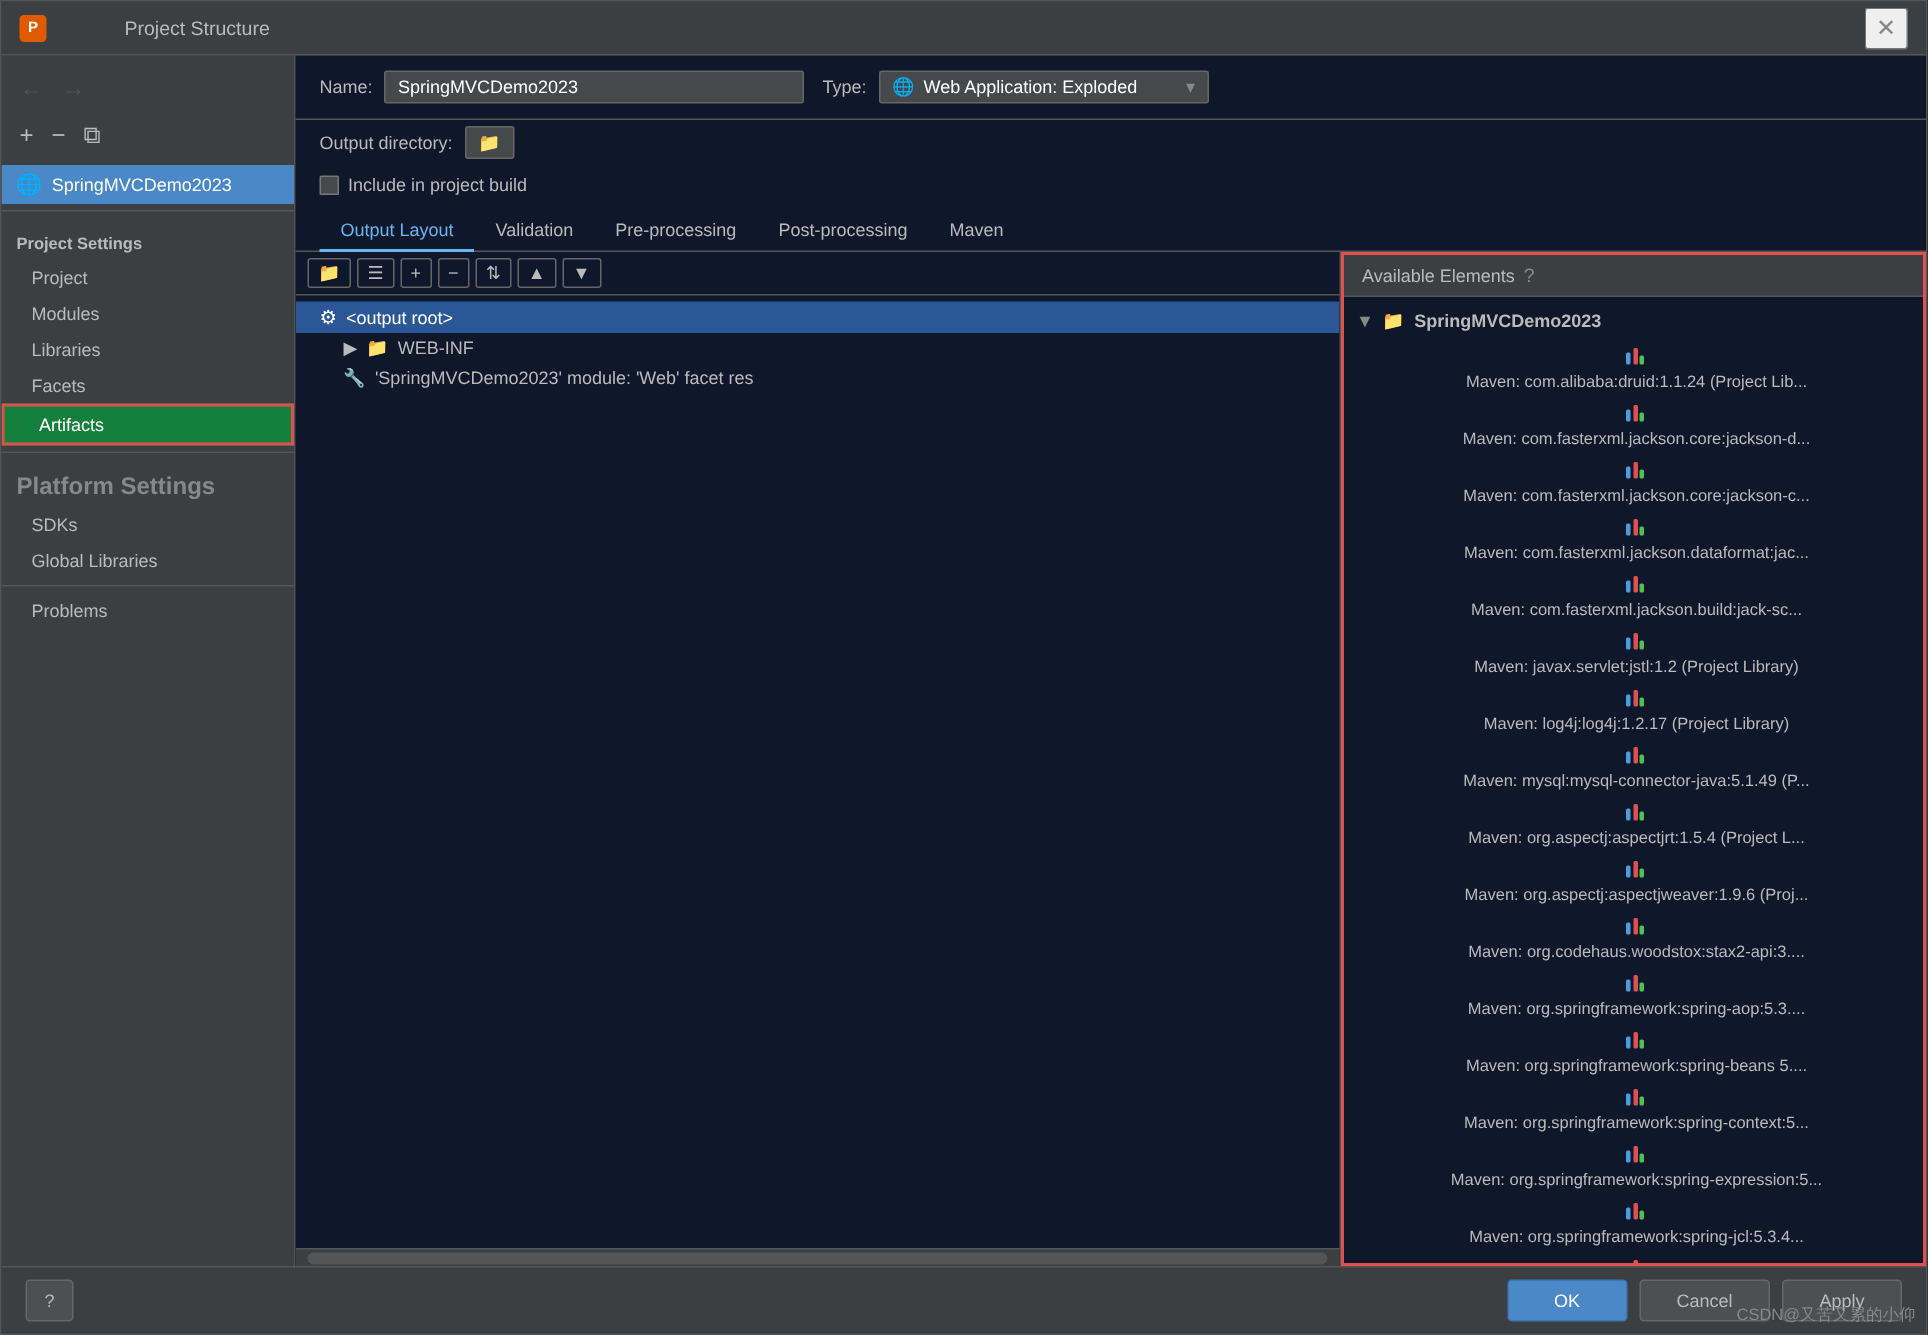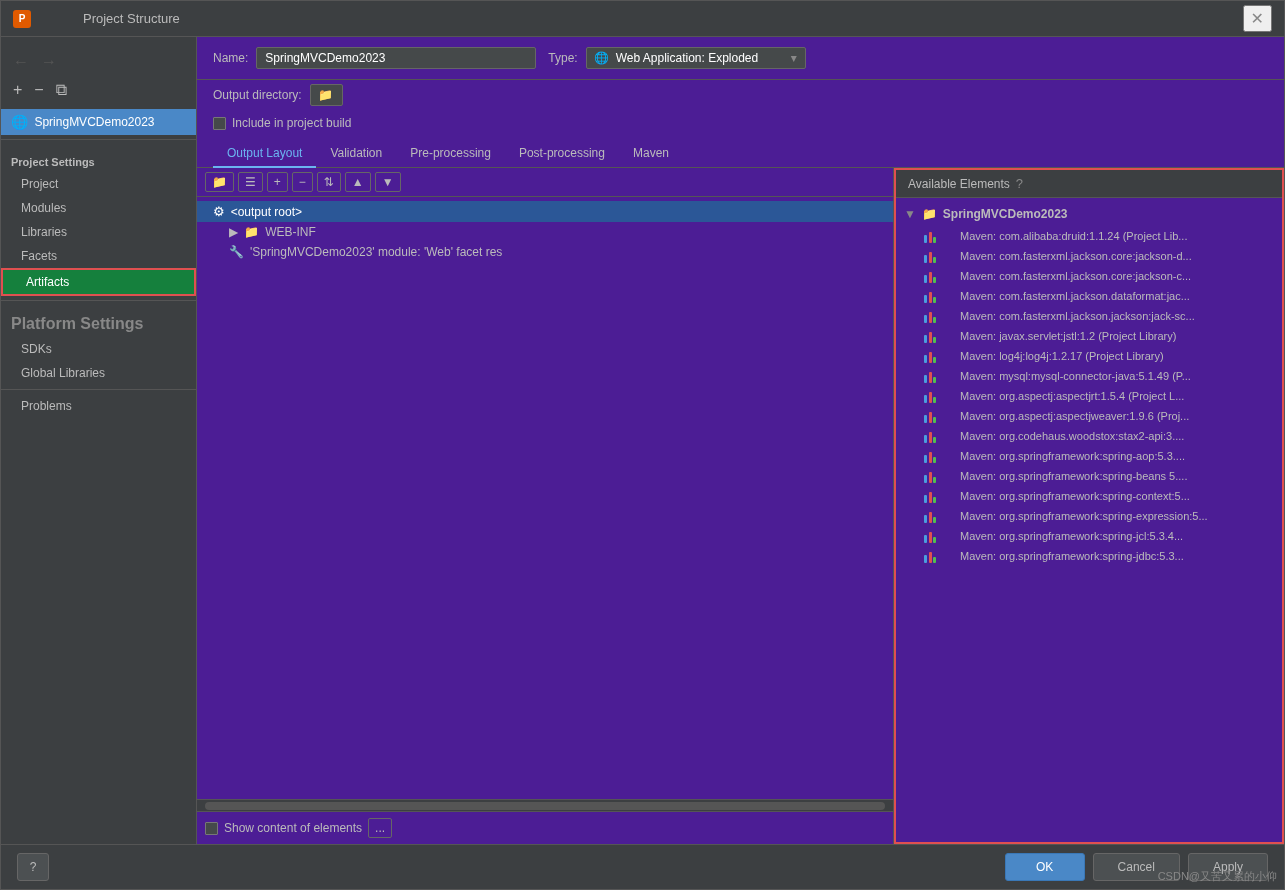--- a/index.html
+++ b/index.html
@@ -144,21 +144,21 @@
 
     .separator {
       height: 1px;
       background: #555;
       margin: 4px 0;
     }
 
     
     .main-panel {
       flex: 1;
-      background: #4c1d95;
+      background: #0f172a;
       display: flex;
       flex-direction: column;
     }
 
     .artifact-header {
       display: flex;
       align-items: center;
       padding: 10px 16px;
       gap: 12px;
       border-bottom: 1px solid #555;
@@ -388,25 +388,26 @@
 
     .available-tree {
       flex: 1;
       overflow-y: auto;
       padding: 4px 0;
     }
 
     .avail-item {
       display: flex;
       align-items: center;
-      gap: 22px;
-      padding: 3px 8px 3px 28px;
+      gap: 6px;
+      padding: 3px 8px 3px 12px;
       cursor: pointer;
       font-size: 11px;
       color: #bbbbbb;
+      flex-direction: column;
     }
 
     .avail-group {
       display: flex;
       align-items: center;
       gap: 6px;
       padding: 5px 8px;
       cursor: pointer;
       font-size: 12px;
       color: #bbbbbb;
@@ -629,25 +630,20 @@
             <div class="tree-item tree-sub">
               <span>🔧</span>
               <span>'SpringMVCDemo2023' module: 'Web' facet res</span>
             </div>
           </div>
 
           <div class="scrollbar-area">
             <div class="h-scrollbar"></div>
           </div>
 
-          <div class="show-content-row">
-            <input type="checkbox" class="checkbox" style="">
-            <span>Show content of elements</span>
-            <button class="out-btn">...</button>
-          </div>
         </div>
 
         <div class="available-panel">
           <div class="available-header">
             <span class="available-title">Available Elements</span>
             <span class="help-icon">?</span>
           </div>
 
           <div class="available-tree">
 
@@ -688,21 +684,21 @@
                 <span style="height:6px; background:#50c050;"></span>
               </span>
               <span>Maven: com.fasterxml.jackson.dataformat:jac...</span>
             </div>
             <div class="avail-item">
               <span class="maven-bars-icon">
                 <span style="height:8px; background:#4a9edd;"></span>
                 <span style="height:11px; background:#e05050;"></span>
                 <span style="height:6px; background:#50c050;"></span>
               </span>
-              <span>Maven: com.fasterxml.jackson.jackson:jack-sc...</span>
+              <span>Maven: com.fasterxml.jackson.build:jack-sc...</span>
             </div>
             <div class="avail-item">
               <span class="maven-bars-icon">
                 <span style="height:8px; background:#4a9edd;"></span>
                 <span style="height:11px; background:#e05050;"></span>
                 <span style="height:6px; background:#50c050;"></span>
               </span>
               <span>Maven: javax.servlet:jstl:1.2 (Project Library)</span>
             </div>
             <div class="avail-item">

